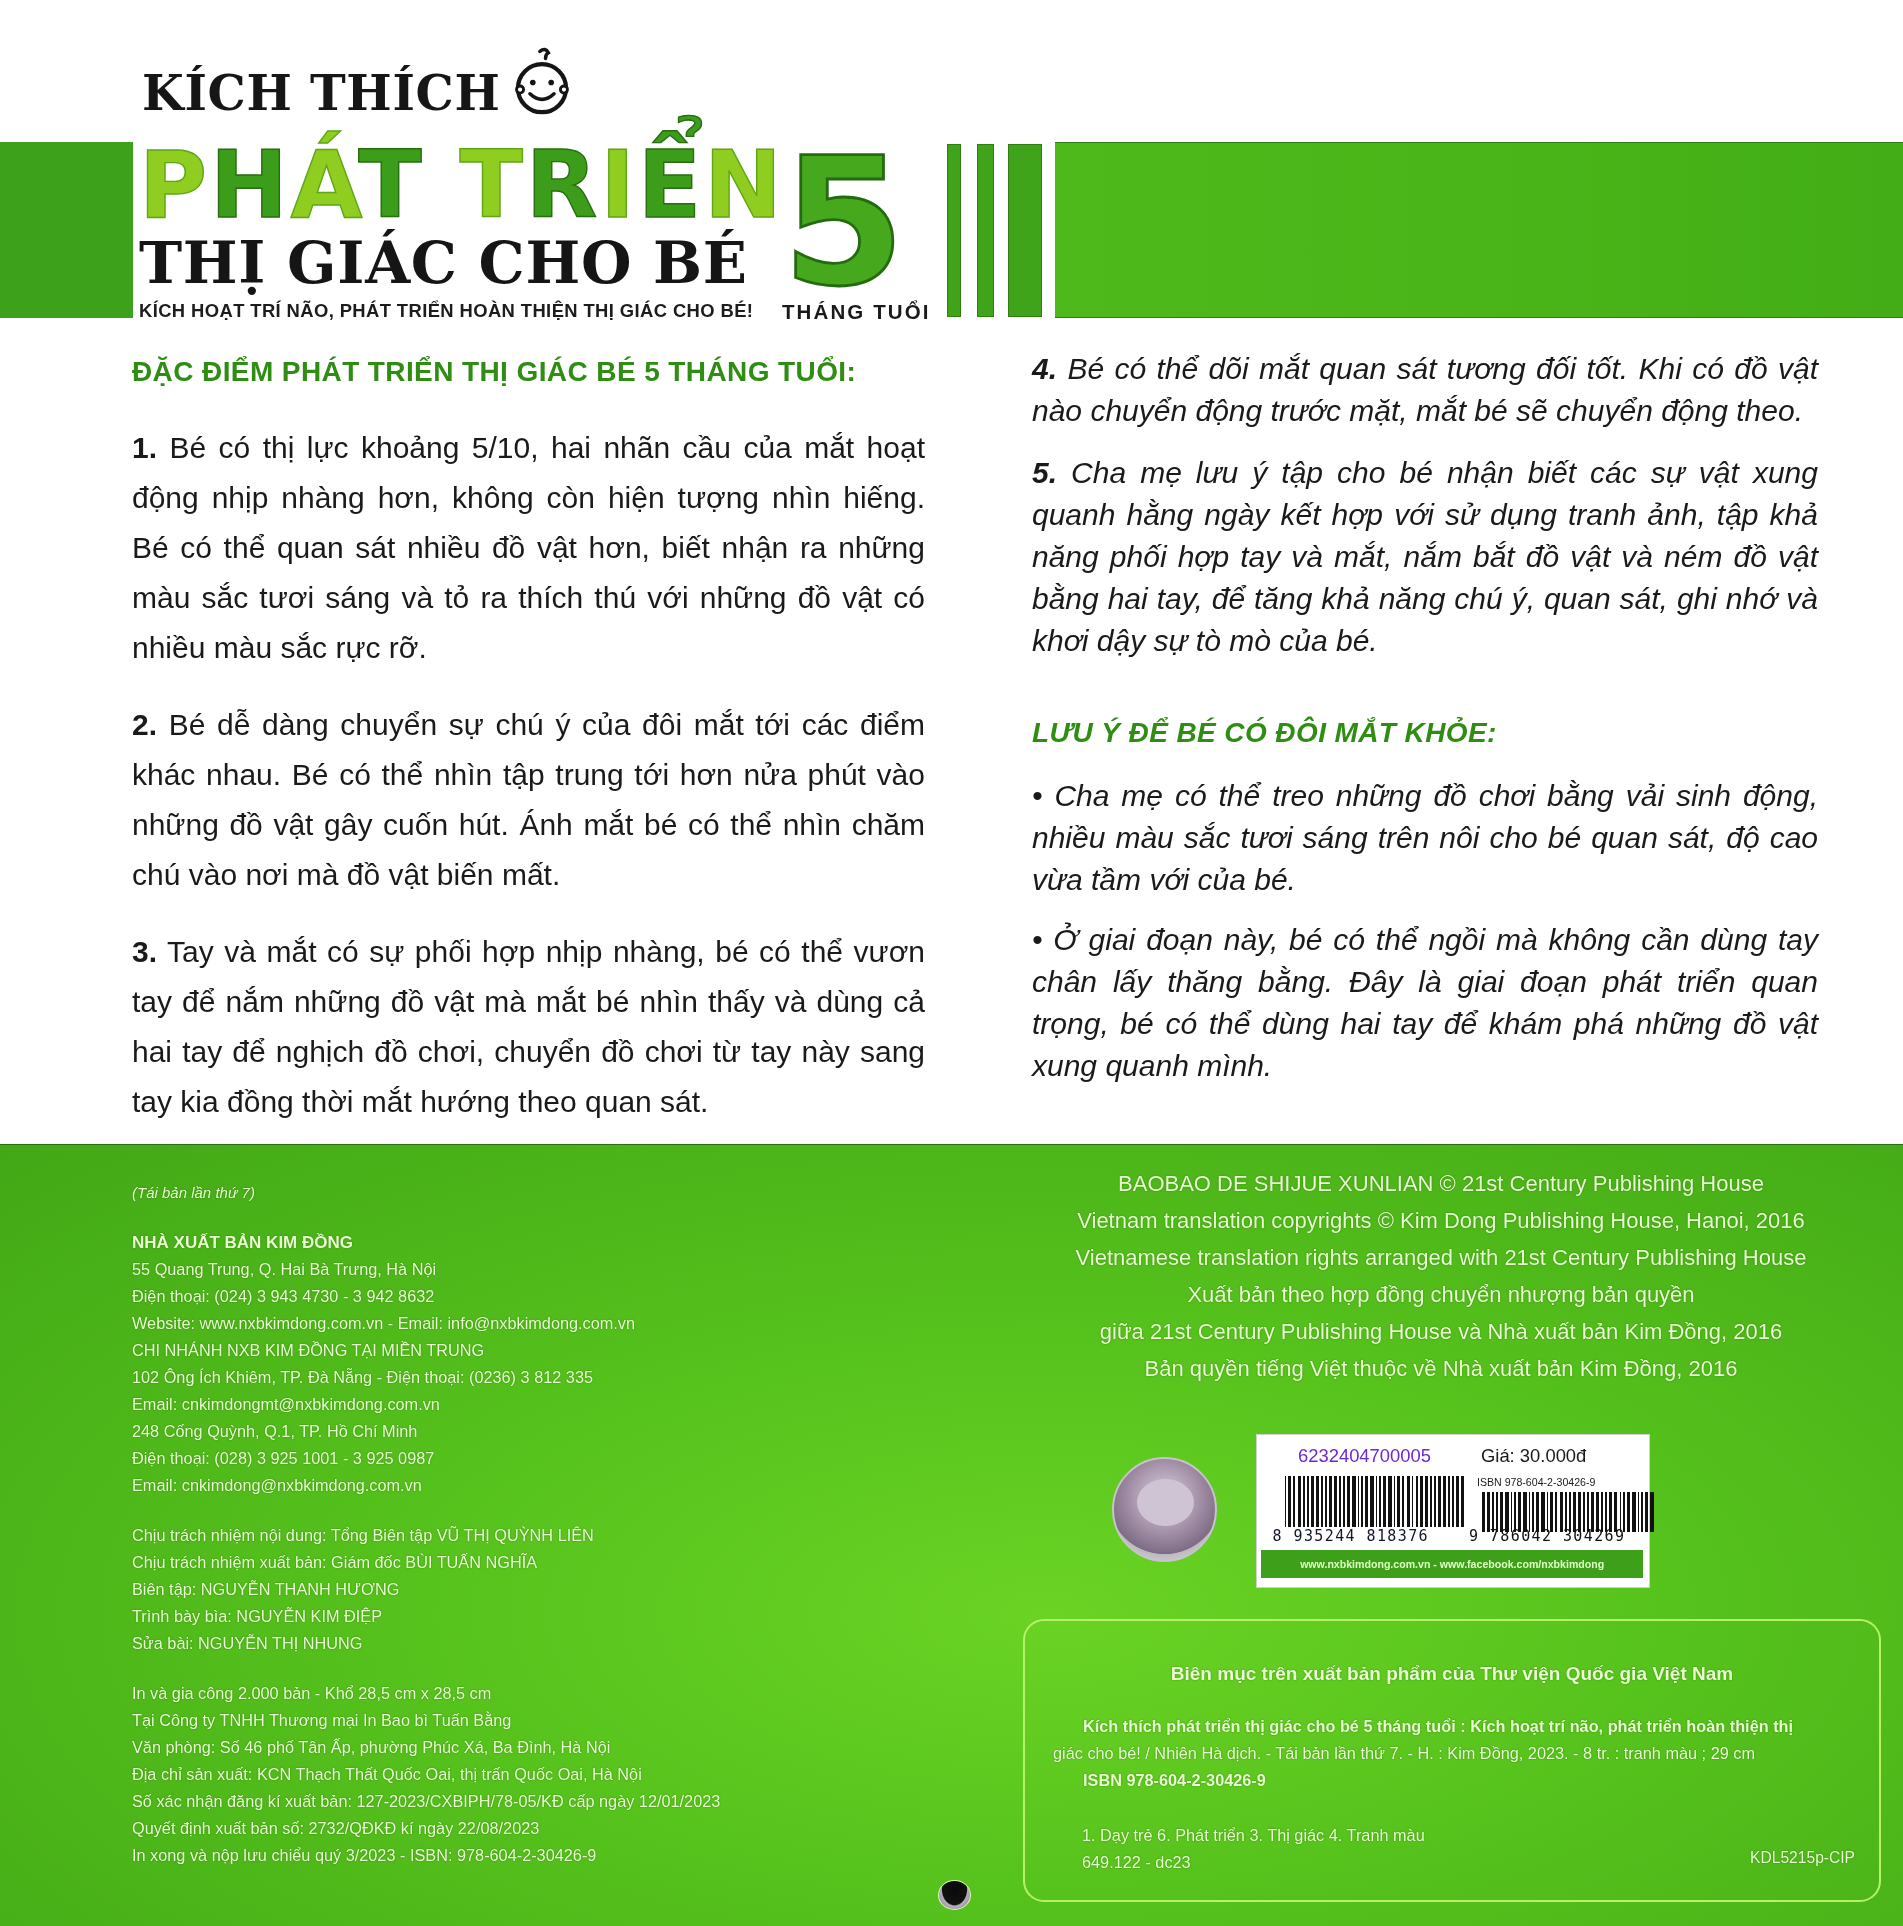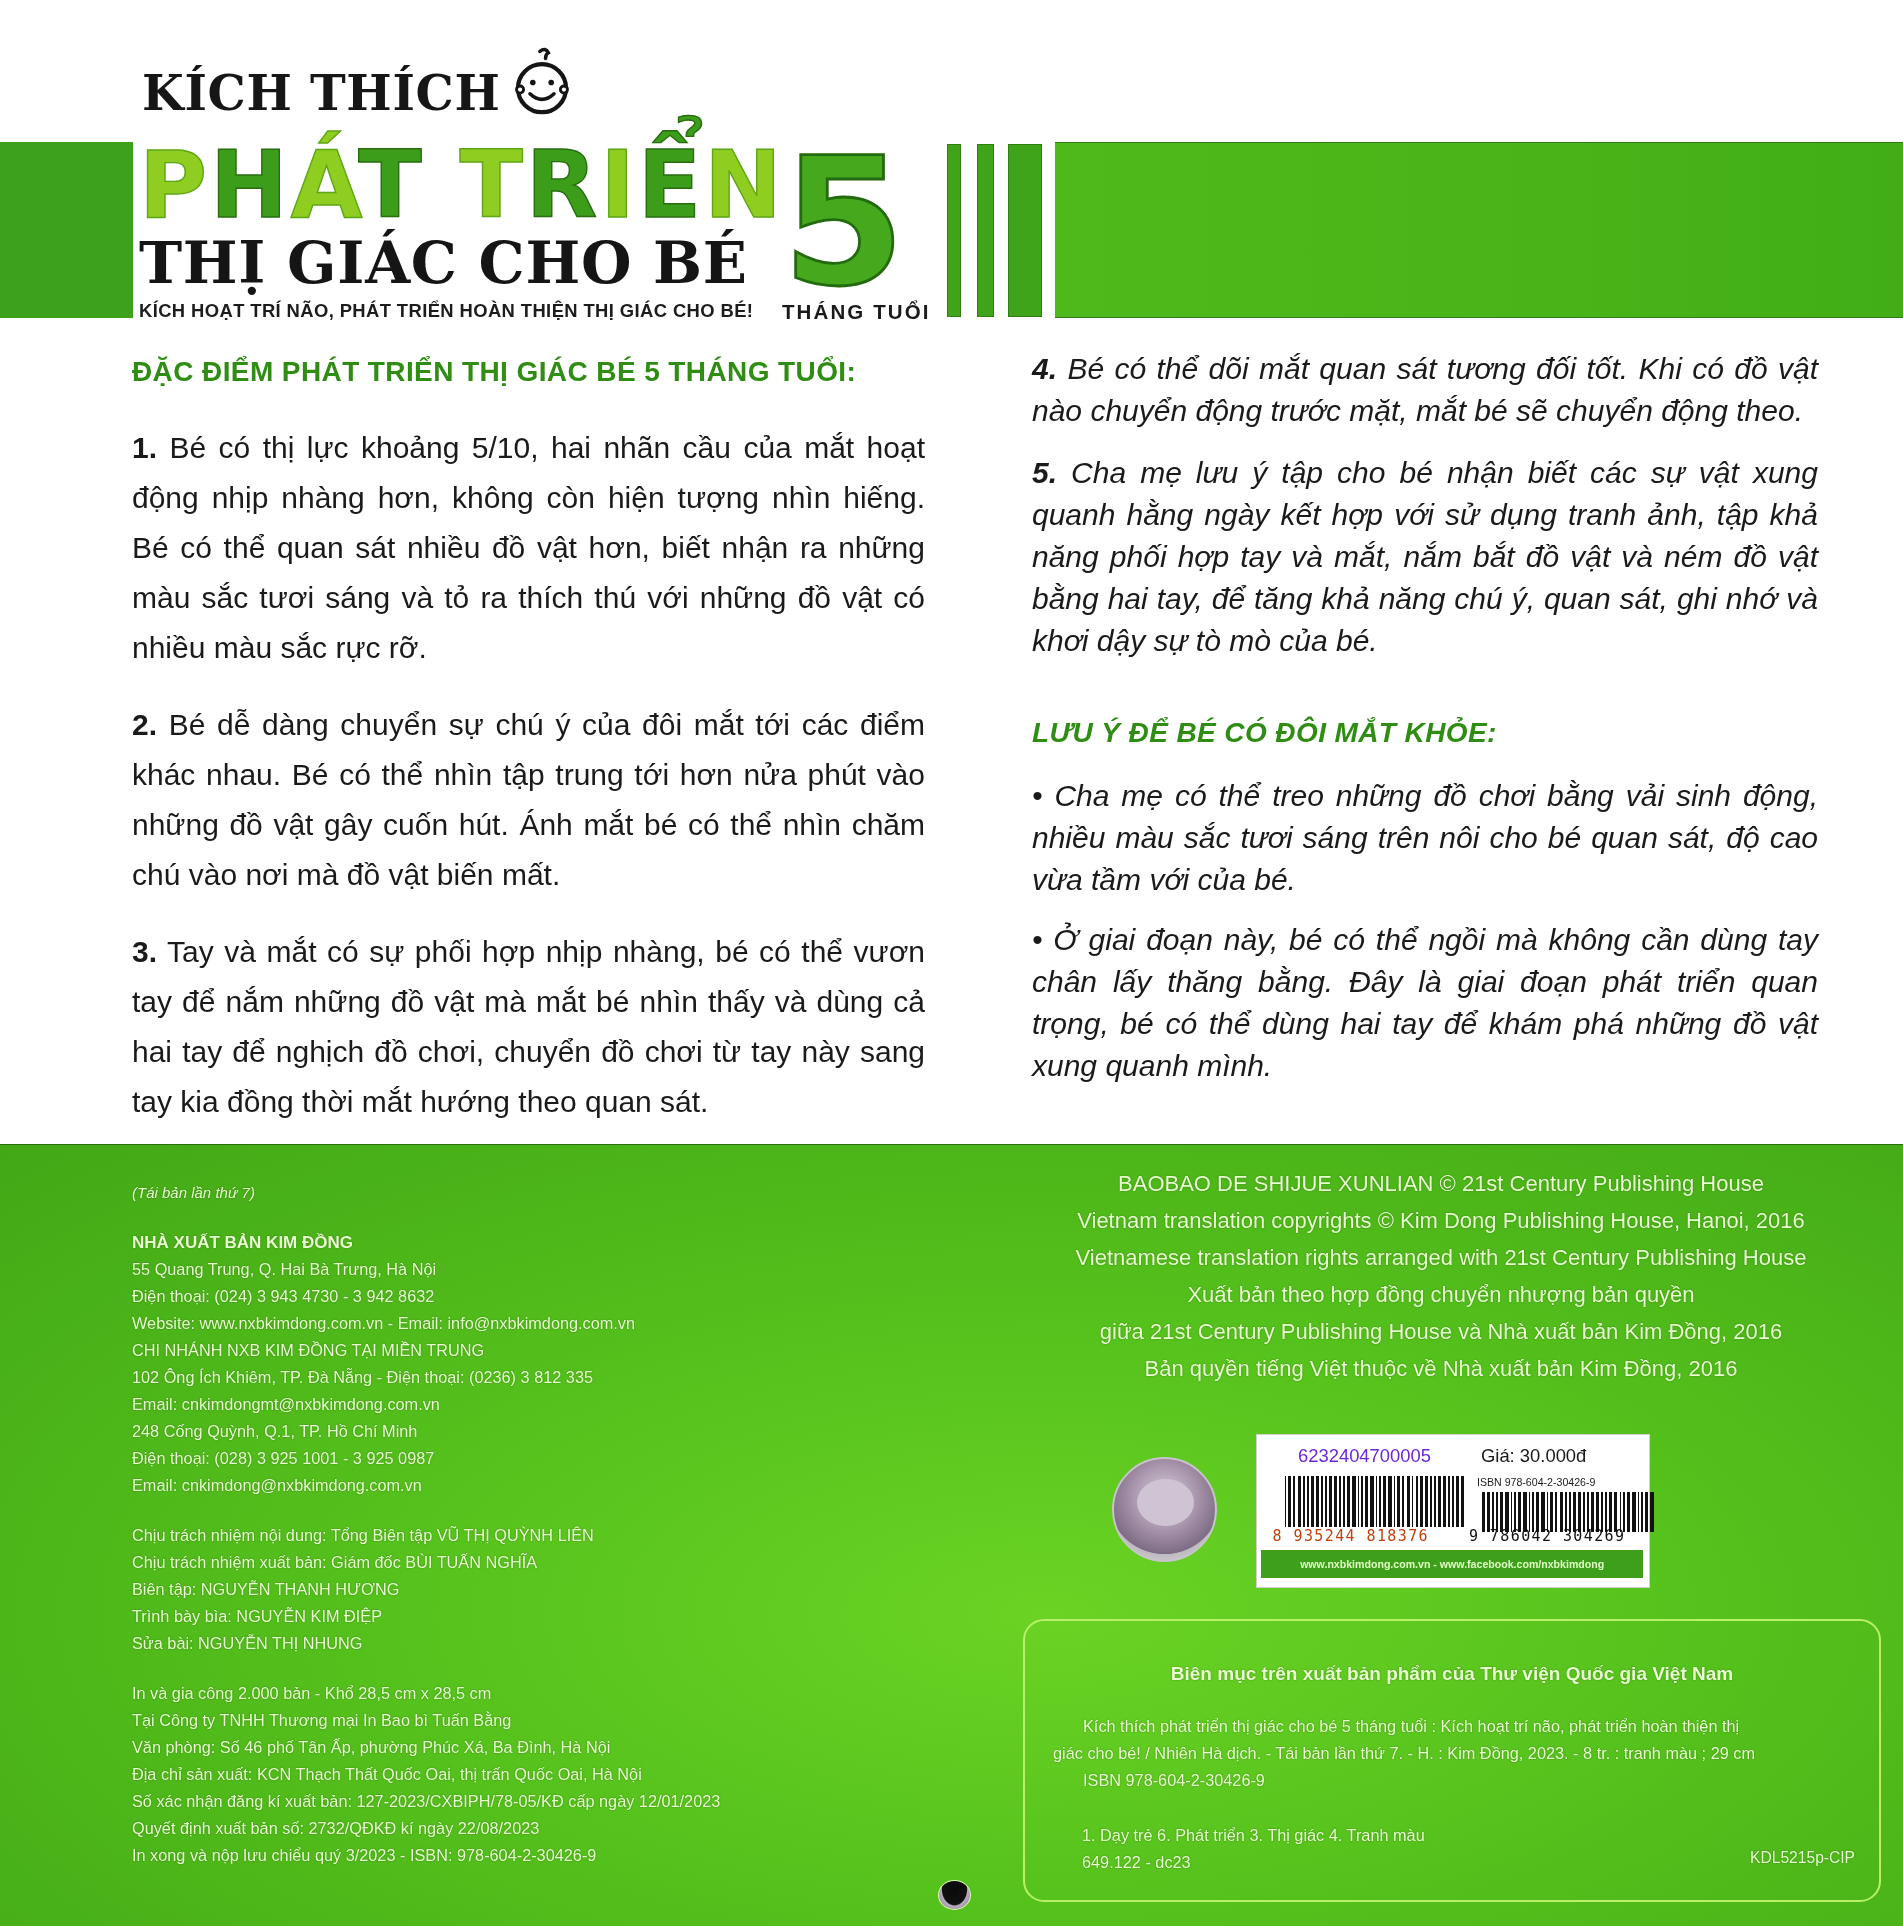--- a/index.html
+++ b/index.html
@@ -56,30 +56,30 @@
 
   .barcode-box { position: absolute; left: 1256px; top: 289px; width: 394px; height: 154px; background: #ffffff;
     border: 1.4px solid #d0d0d0; }
   .bc-code { position: absolute; left: 41px; top: 10px; font-size: 18.4px; color: #6d28d9; }
   .bc-price { position: absolute; left: 224px; top: 10px; font-size: 18.4px; color: #1a1a1a; }
   .bc-isbn { position: absolute; left: 220px; top: 41px; font-size: 10.6px; color: #1a1a1a; }
   .bars { position: absolute; top: 41px; height: 51px; display: flex; align-items: stretch; }
   .bars i { display: block; background: #111; margin-right: 2.1px; }
   .bc1 { left: 28px; }
   .bc2 { left: 225px; top: 57px; height: 40px; }
-  .bc-num1 { position: absolute; left: 15.6px; top: 92px; font-family: "DejaVu Sans Mono", monospace; font-size: 15px; letter-spacing: 1.4px; color: #c2410c; }
+  .bc-num1 { position: absolute; left: 15.6px; top: 92px; font-family: "DejaVu Sans Mono", monospace; font-size: 15px; letter-spacing: 1.4px; color: #0f172a; }
   .bc-num2 { position: absolute; left: 212px; top: 92px; font-family: "DejaVu Sans Mono", monospace; font-size: 15px; letter-spacing: 1.4px; color: #111; }
   .bc-web { position: absolute; left: 4.2px; top: 115px; width: 382px; height: 28px; background: #3ea01a;
     color: #dfffc4; font-size: 10.6px; font-weight: 700; line-height: 28px; text-align: center; }
 
   .cip-box { position: absolute; left: 1023px; top: 474px; width: 858px; height: 283px; border: 2.8px solid #b8f06a;
     border-radius: 21px; }
   .cip-title { position: absolute; left: 0; top: 42px; width: 100%; text-align: center; font-size: 19px; font-weight: 700; }
   .cip-body { position: absolute; left: 28px; top: 92px; width: 807px; font-size: 16.3px; line-height: 27px; }
-  .cip-body .indent { padding-left: 30px; }
+  .cip-body .indent { padding-left: 30px; font-weight: bold; }
   .cip-subjects { position: absolute; left: 57px; top: 201px; font-size: 16.3px; line-height: 27px; }
   .cip-code { position: absolute; right: 24px; top: 228px; font-size: 15.6px; }
 
   .hole { position: absolute; left: 938px; top: 1880px; width: 33px; height: 30px; border-radius: 50%;
     background: radial-gradient(ellipse at 50% 30%, #0a0a0a 0%, #111 55%, #b8aec0 60%, #7d6e86 100%);
     border: 1.4px solid #dff9b4; }
 </style>
 </head>
 <body>
 

